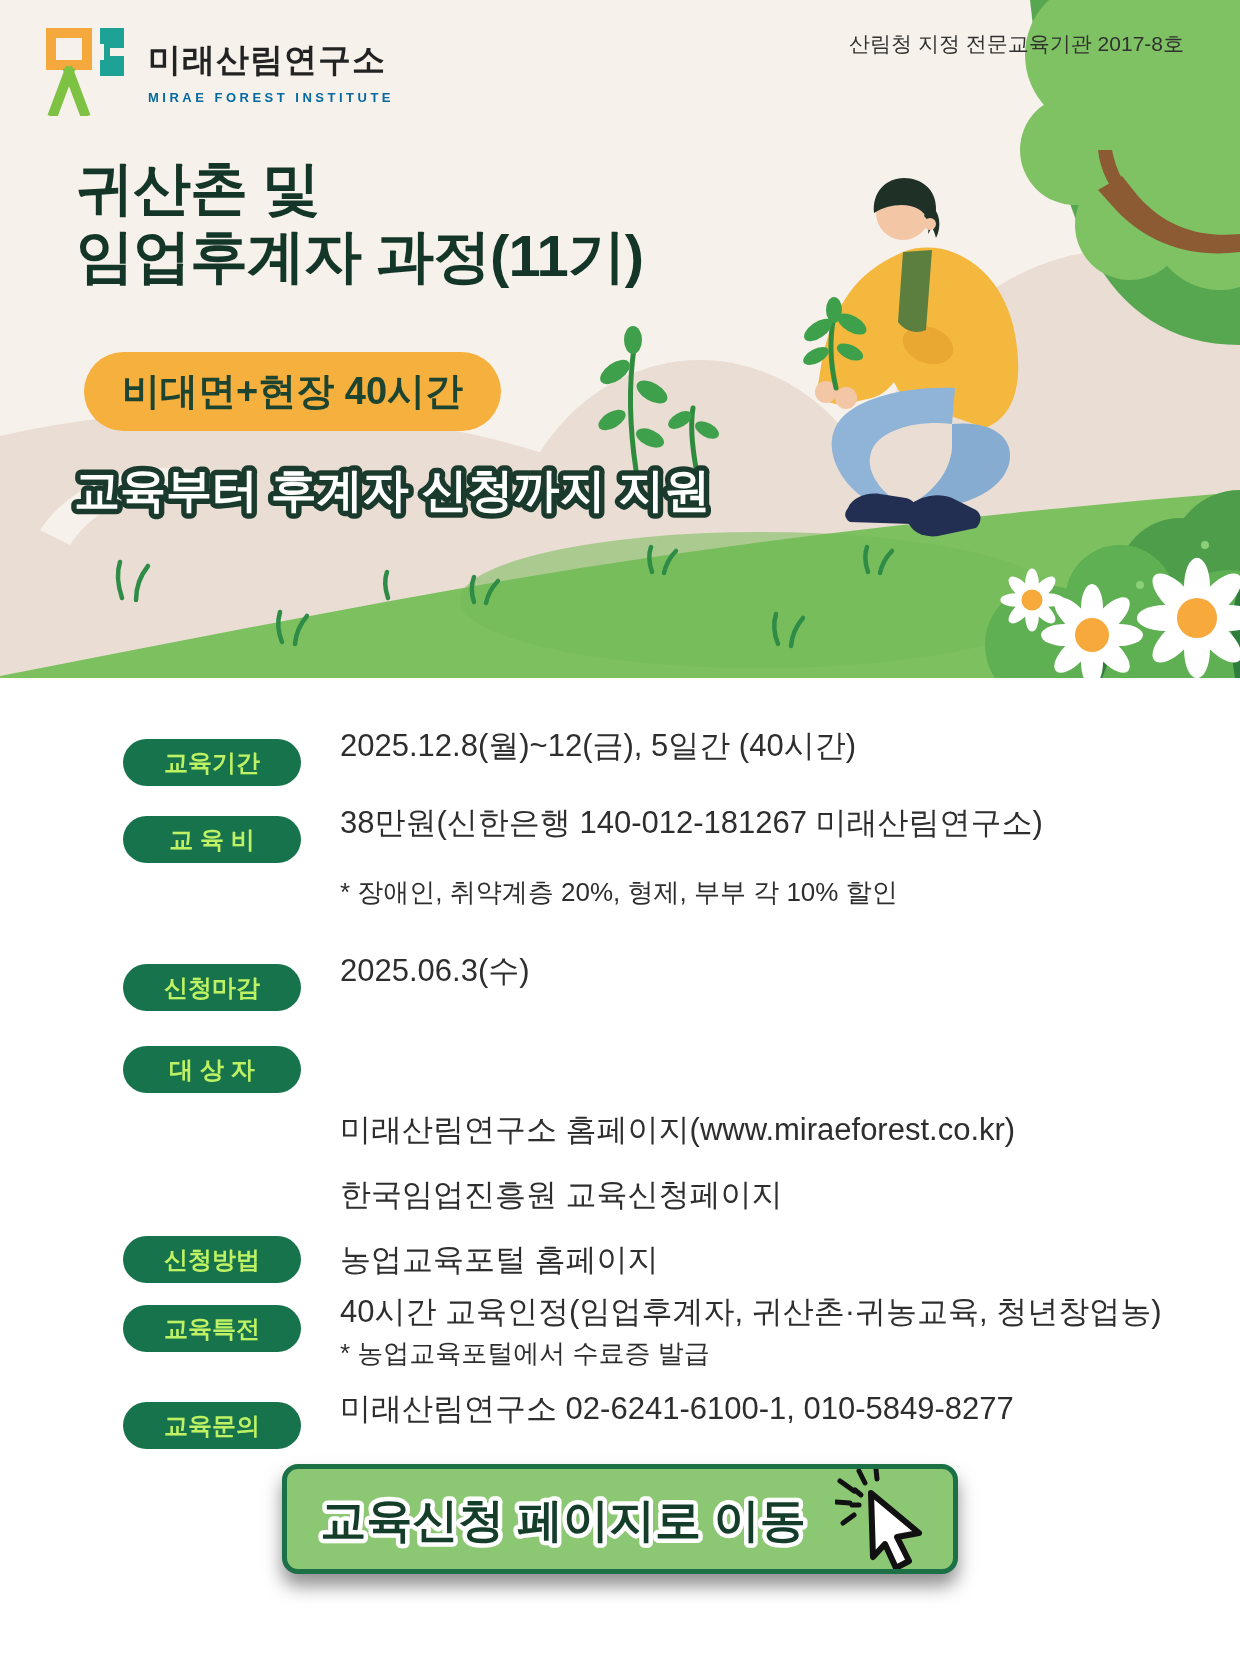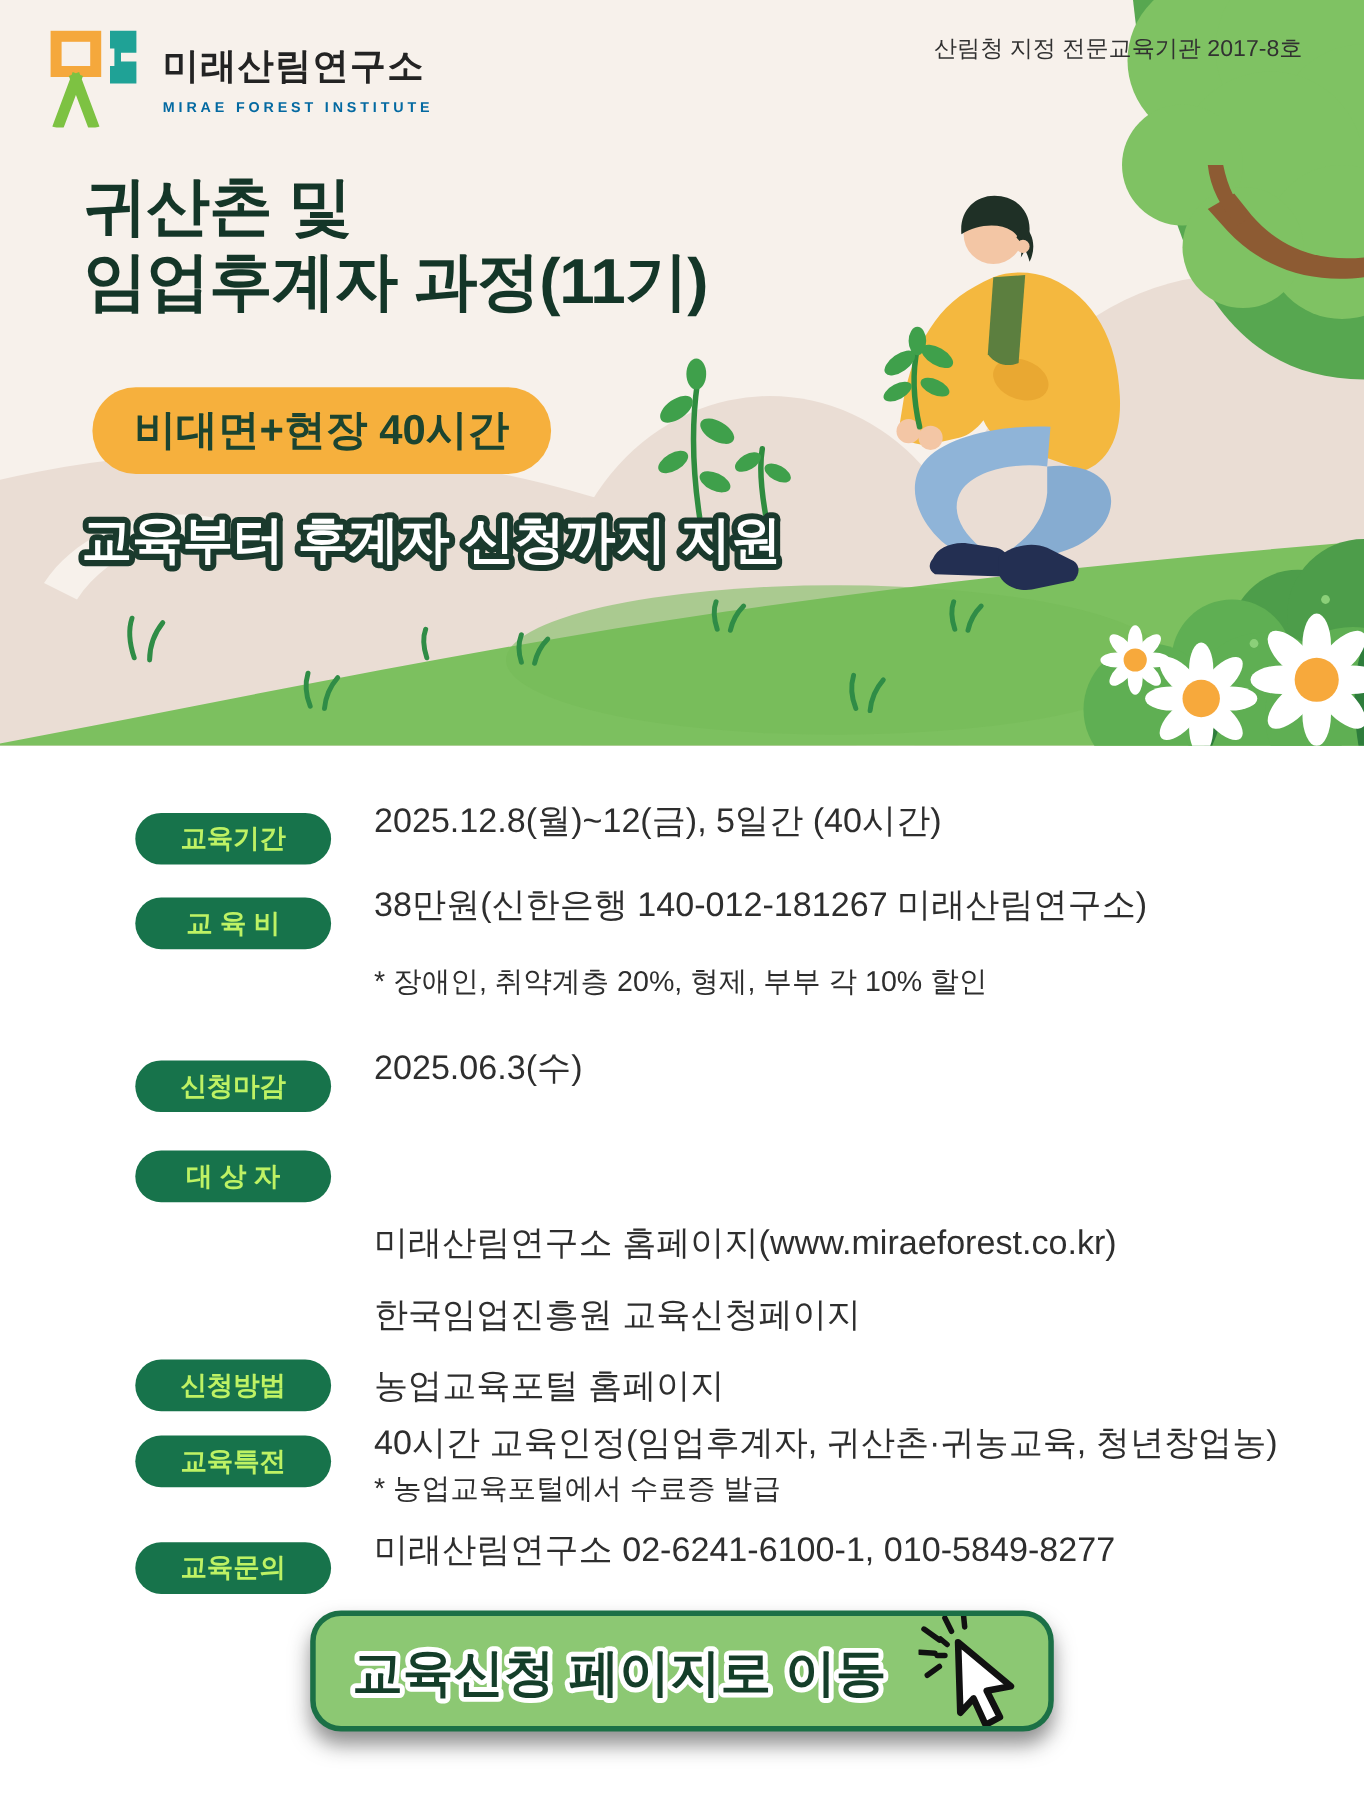--- a/index.html
+++ b/index.html
@@ -32,21 +32,21 @@
   .detail-row:nth-child(6){margin-bottom:14px;}
   .pill{flex:0 0 178px;height:47px;line-height:47px;background:#17734B;color:#bef264;
     text-align:center;font-size:24px;font-weight:bold;border-radius:26px;margin-top:17px;}
   .row-content{flex:1;}
   .row-line{font-size:31px;color:#2E2E2E;height:47px;line-height:47px;white-space:nowrap;}
   .row-line + .row-line{margin-top:18px;}
   .row-note{font-size:26px;color:#2E2E2E;margin-top:0;line-height:36px;}
   .detail-row:nth-child(2) .row-note{margin-top:28px;}
   
   .cta-button{position:absolute;left:50%;transform:translateX(-50%);top:1464px;
-    width:676px;height:110px;background:#8CC873;border:5px solid #1B7046;border-radius:28px;
+    width:676px;height:110px;background:#8CC873;border:5px solid #1B7046;border-radius:16px;
     box-shadow:0 12px 18px rgba(35,35,35,0.5);display:flex;align-items:center;justify-content:center;
     gap:22px;cursor:pointer;box-sizing:border-box;}
   .cta-label-svg text{font-family:"Liberation Sans", sans-serif;font-size:46px;font-weight:800;
     fill:#143E29;stroke:#ffffff;stroke-width:9px;paint-order:stroke;stroke-linejoin:round;}
 </style>
 </head>
 <body>
 
 <div class="poster">
 

